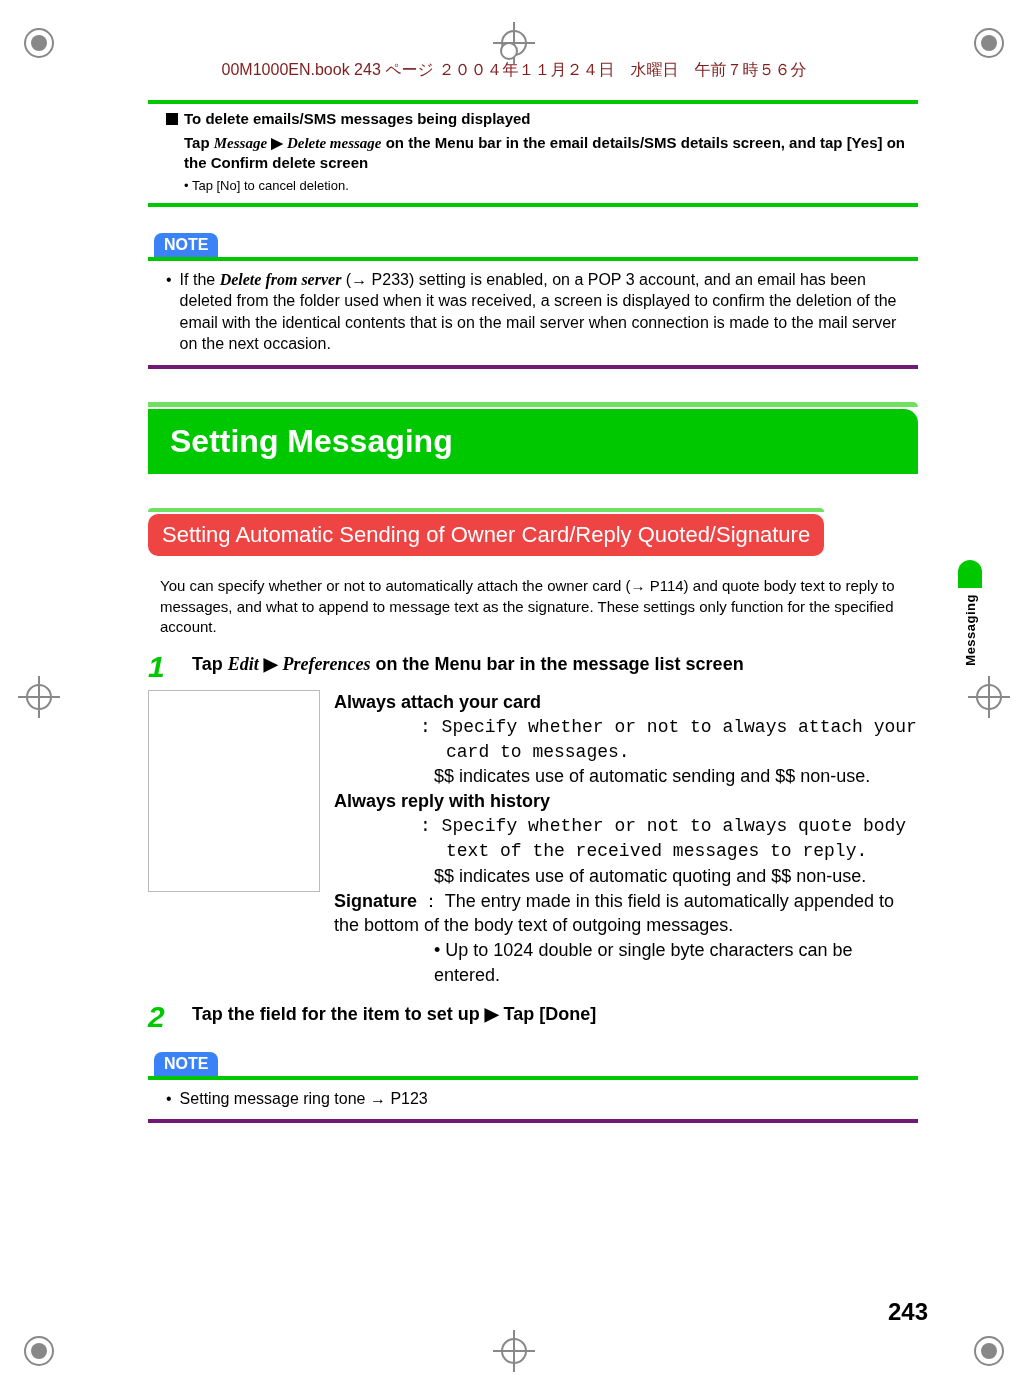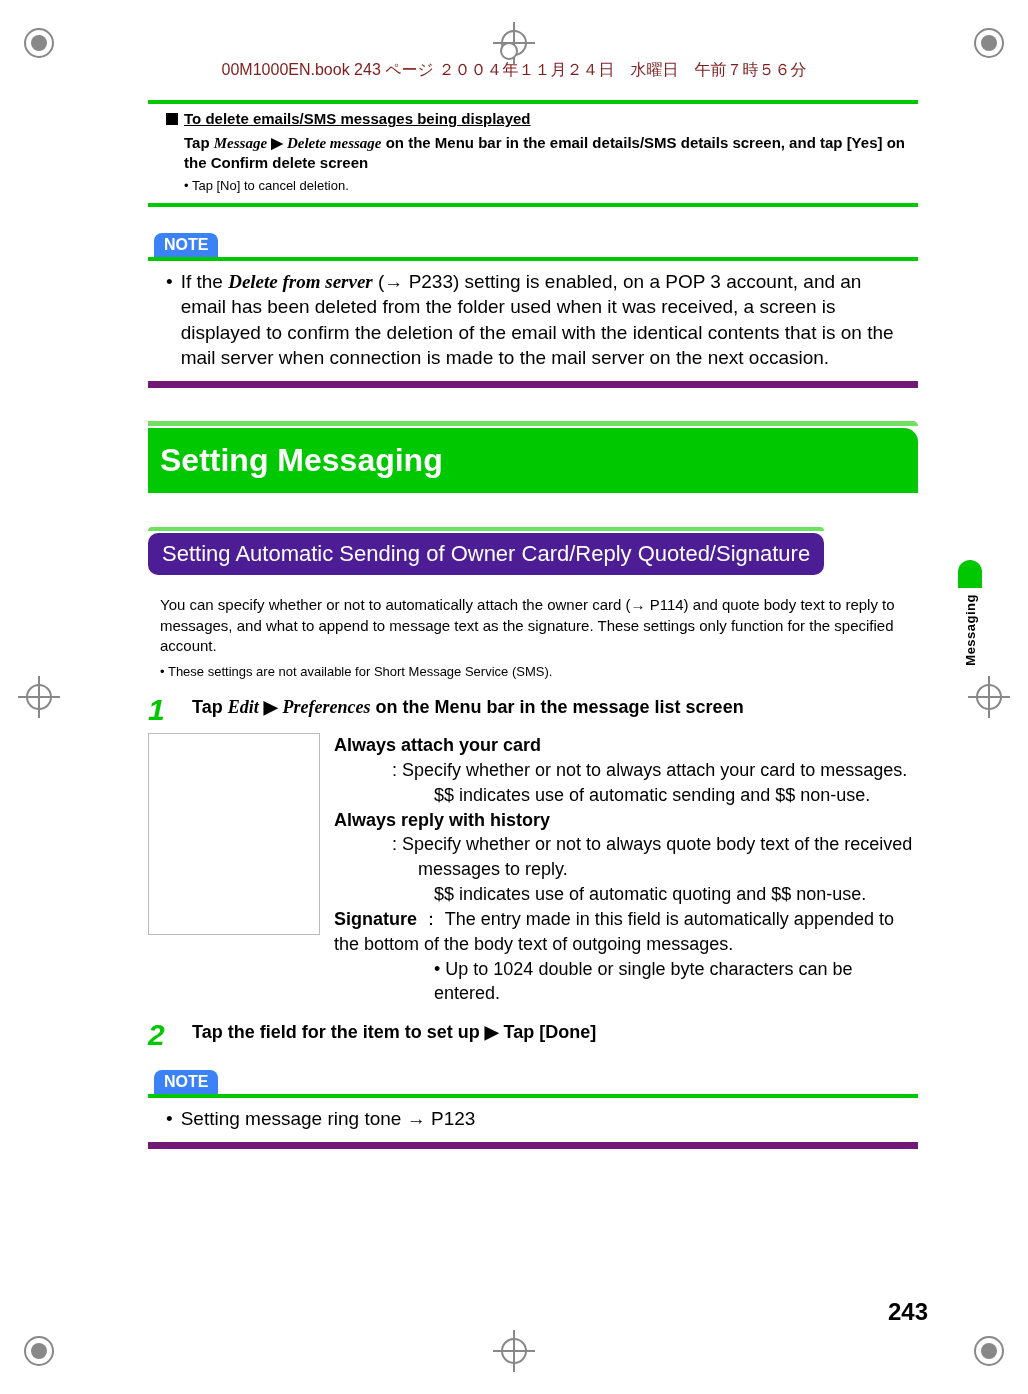--- a/index.html
+++ b/index.html
@@ -71,21 +71,20 @@
   .thin-green-rule.bottom {
     margin-top: 10px;
     margin-bottom: 0;
   }
 
   .square-bullet-line {
     display: flex;
     align-items: flex-start;
     gap: 6px;
     margin: 4px 0 4px 18px;
-    text-decoration: underline;
   }
   .square-bullet {
     width: 12px;
     height: 12px;
     background: #000;
     flex: 0 0 auto;
     margin-top: 3px;
   }
   .sb-text {
     font-weight: bold;
@@ -110,52 +109,52 @@
     color: #fff;
     font-weight: bold;
     font-size: 16px;
     padding: 3px 10px;
     border-radius: 8px 8px 0 0;
     margin-top: 26px;
     margin-left: 6px;
   }
   .note-box {
     border-top: 4px solid #00c800;
-    border-bottom: 7px solid #701a75;
+    border-bottom: 4px solid #701a75;
     padding: 8px 14px 10px 18px;
-    font-size: 19px;
+    font-size: 16px;
     line-height: 1.35;
   }
   .note-box .n-item { display: flex; gap: 8px; }
   .note-box .n-item .dot::before { content: "•"; }
   .note-box .it { font-style: italic; font-weight: bold; font-family: Georgia, 'Times New Roman', serif; }
 
   .chapter {
     margin-top: 40px;
     margin-bottom: 40px;
     background: #00c800;
     color: #fff;
     font-size: 32px;
     font-weight: bold;
-    padding: 14px 12px;
+    padding: 14px 22px;
     border-radius: 0 14px 0 0;
     position: relative;
   }
   .chapter::before {
     content: "";
     position: absolute;
     left: 0; right: 0; top: -7px;
     height: 5px;
     background: #6fe060;
     border-radius: 0 10px 0 0;
   }
 
   .section-title {
     display: inline-block;
-    background: #4c1d95;
+    background: #ef4444;
     color: #fff;
     font-size: 22px;
     padding: 8px 14px;
     border-radius: 10px;
     margin: 0 0 14px 0;
     position:relative;
   }
    .section-title::before {
     content: "";
     position: absolute;
@@ -201,21 +200,21 @@
   }
   .pref-img {
     width: 170px;
     height: 200px;
     border: 1px solid #bbb;
     background: #fff;
     flex: 0 0 auto;
   }
   .pref-text { flex: 1; font-size: 18px; line-height: 1.38; }
   .pref-text .lbl { font-weight: bold; }
-  .pref-text .desc { margin-left: 72px; text-indent: -12px; padding-left: 12px;}
+  .pref-text .desc { margin-left: 100px; text-indent: -12px; padding-left: 12px; font-family: Liberation Mono, monospace;}
   .pref-text .desc.colon::before { content: ": "; margin-left: -14px; }
   .pref-text .desc2 { margin-left: 100px;}
   .pref-text .sub { margin-left: 100px; }
   .pref-text .sub::before { content:"•  ";}
 
   .side-tab {
     position: absolute;
     right: 46px;
     top: 560px;
     display: flex;
@@ -324,21 +323,20 @@
           <span>If the </span><span class="it">Delete from server</span><span> (→ P233) setting is enabled, on a POP 3 account, and an email has been deleted from the folder used when it was received, a screen is displayed to confirm the deletion of the email with the identical contents that is on the mail server when connection is made to the mail server on the next occasion.</span>
         </span>
       </div>
     </div>
 
     <div class="chapter">Setting Messaging</div>
 
     <div class="section-title">Setting Automatic Sending of Owner Card/Reply Quoted/Signature</div>
 
     <div class="para">You can specify whether or not to automatically attach the owner card (→ P114) and quote body text to reply to messages, and what to append to message text as the signature. These settings only function for the specified account.</div>
-    <div class="para small">These settings are not available for Short Message Service (SMS).</div>
 
     <div class="step">
       <div class="step-num">1</div>
       <div class="step-title">
         <span>Tap </span><span class="serif-it">Edit</span>
         <span class="arrow">▶</span>
         <span class="serif-it">Preferences</span><span> on the Menu bar in the message list screen</span>
       </div>
     </div>
 

